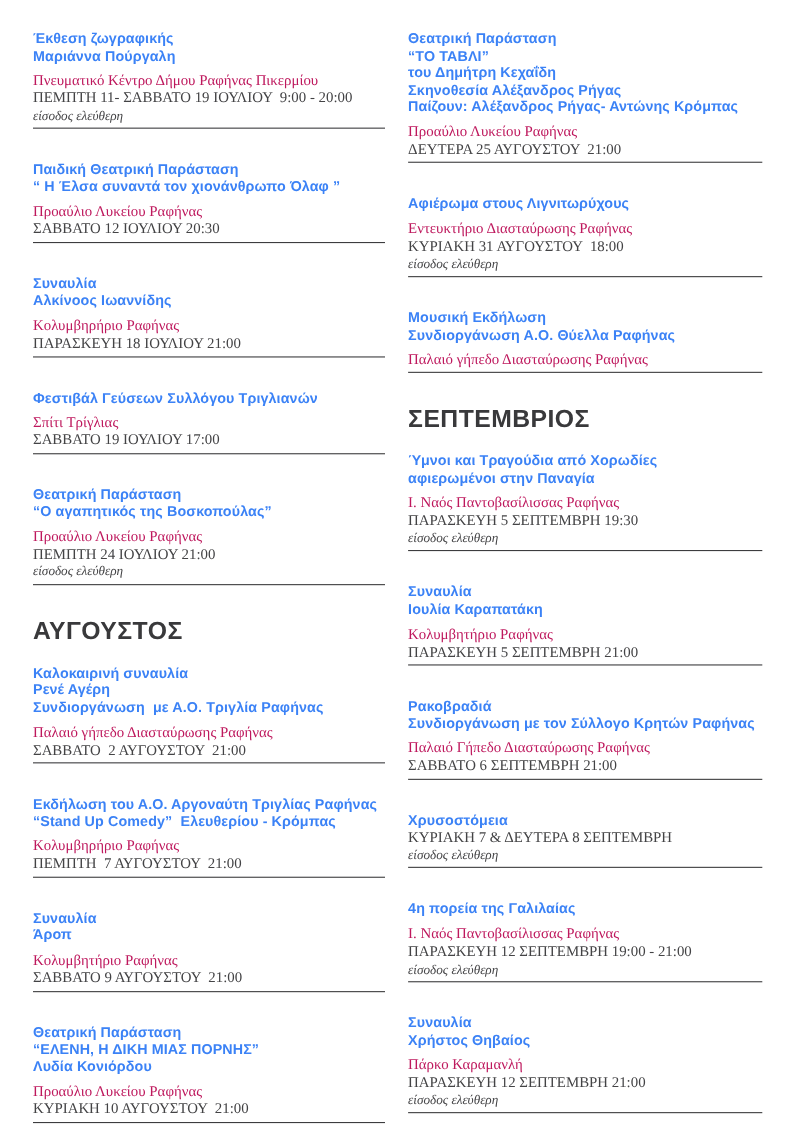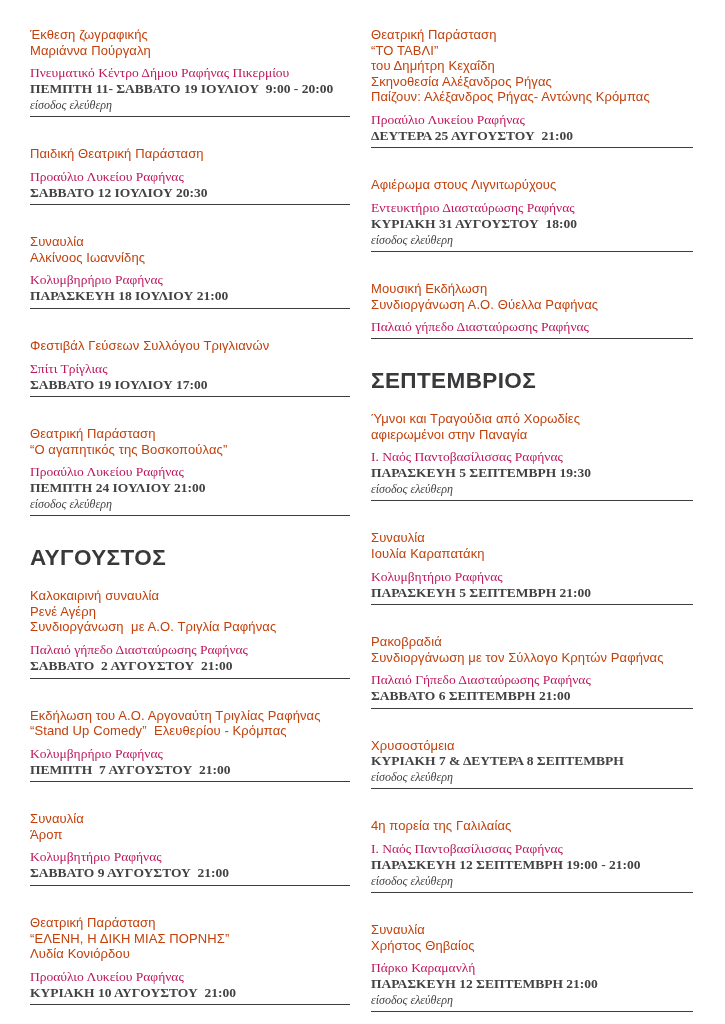--- a/index.html
+++ b/index.html
@@ -15,37 +15,36 @@
   .col{position:relative;}
   .col-left{width:320px;}
   .col-right{width:322px;}
 
   .event{
     margin:0 0 29px 0;
     padding-bottom:3px;
     border-bottom:1.7px solid #3d3d3f;
   }
   .event .title{
-    font-weight:normal;
+    font-weight:bold;
     font-size:13px;line-height:15.6px;
-    color:#c2410c;letter-spacing:.1px;
+    color:#3b82f6;letter-spacing:.1px;
     white-space:pre-wrap;
   }
   .event .venue{
     font-family:"Liberation Serif","DejaVu Serif",serif;
     font-size:13.5px;line-height:16px;
     color:#be185d;margin-top:7px;
     white-space:pre-wrap;
   }
   .event .date{
     font-family:"Liberation Serif","DejaVu Serif",serif;
     font-size:13.5px;line-height:16.5px;
     color:#434345;
     white-space:pre-wrap;
-    font-weight:bold;
   }
   .event .note{
     font-family:"Liberation Serif","DejaVu Serif",serif;
     font-style:italic;
     font-size:12px;line-height:15.5px;
     color:#434345;
   }
   .month-heading{
     font-size:22.5px;font-weight:bold;color:#39393b;
     letter-spacing:.4px;
@@ -61,20 +60,21 @@
     <div>
         <section class="event">
           <div class="title">Έκθεση ζωγραφικής</div>
           <div class="title">Μαριάννα Πούργαλη</div>
           <div class="venue">Πνευματικό Κέντρο Δήμου Ραφήνας Πικερμίου</div>
           <div class="date">ΠΕΜΠΤΗ 11- ΣΑΒΒΑΤΟ 19 ΙΟΥΛΙΟΥ  9:00 - 20:00</div>
           <div class="note">είσοδος ελεύθερη</div>
         </section>
         <section class="event">
           <div class="title">Παιδική Θεατρική Παράσταση</div>
+          <div class="title">“ Η Έλσα συναντά τον χιονάνθρωπο Όλαφ ”</div>
           <div class="venue">Προαύλιο Λυκείου Ραφήνας</div>
           <div class="date">ΣΑΒΒΑΤΟ 12 ΙΟΥΛΙΟΥ 20:30</div>
         </section>
         <section class="event">
           <div class="title">Συναυλία</div>
           <div class="title">Αλκίνοος Ιωαννίδης</div>
           <div class="venue">Κολυμβηρήριο Ραφήνας</div>
           <div class="date">ΠΑΡΑΣΚΕΥΗ 18 ΙΟΥΛΙΟΥ 21:00</div>
         </section>
         <section class="event">

